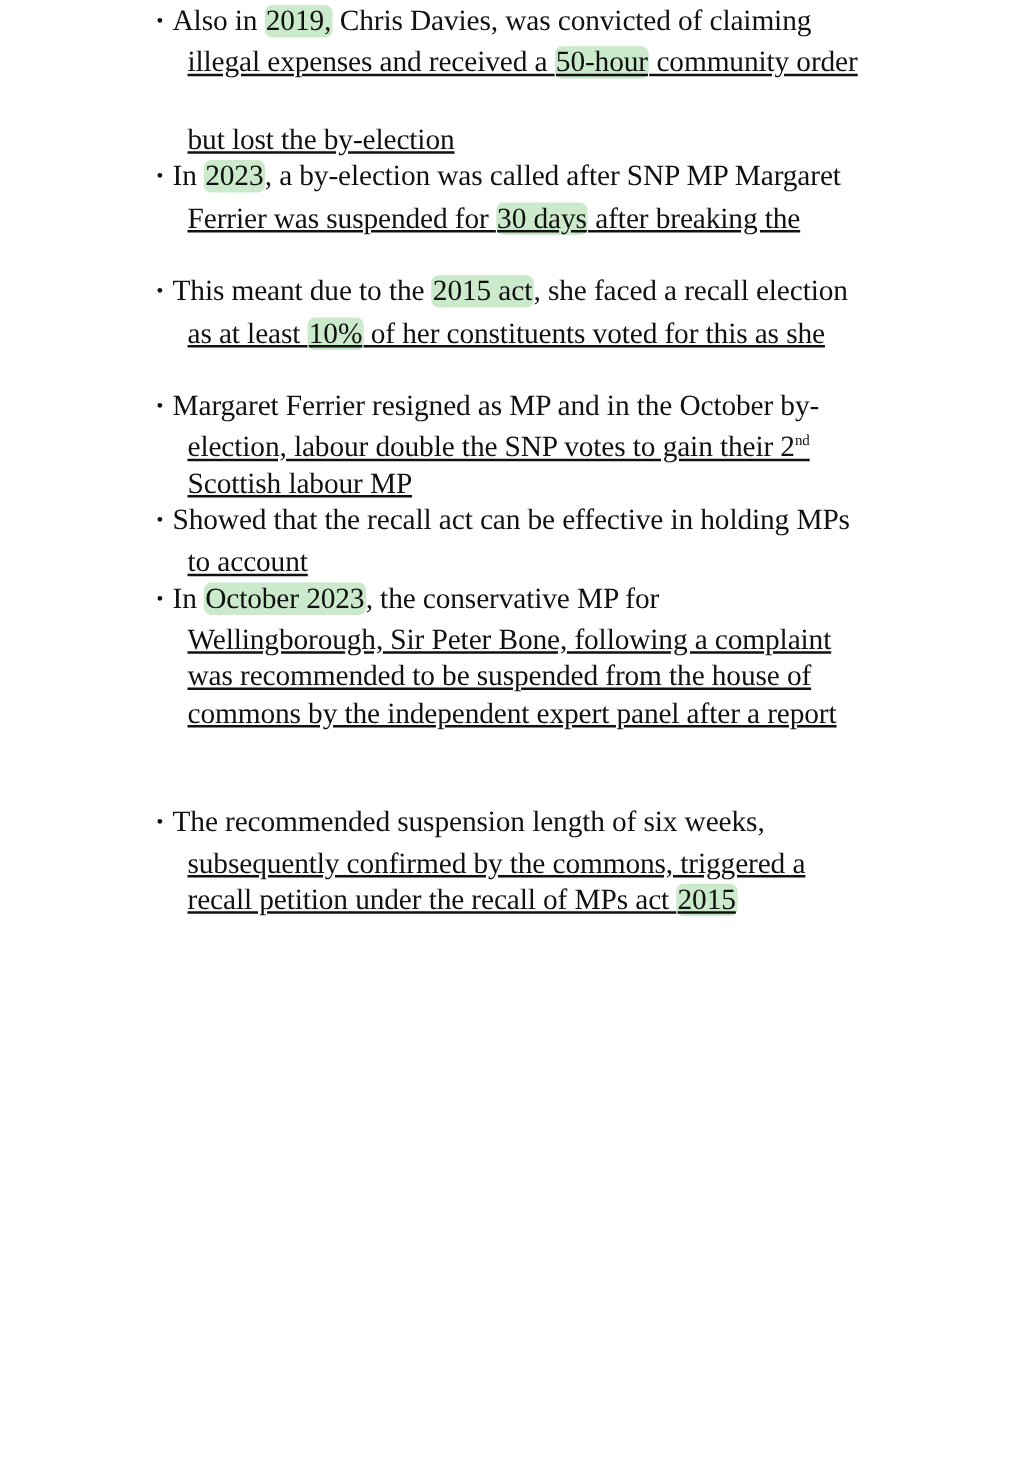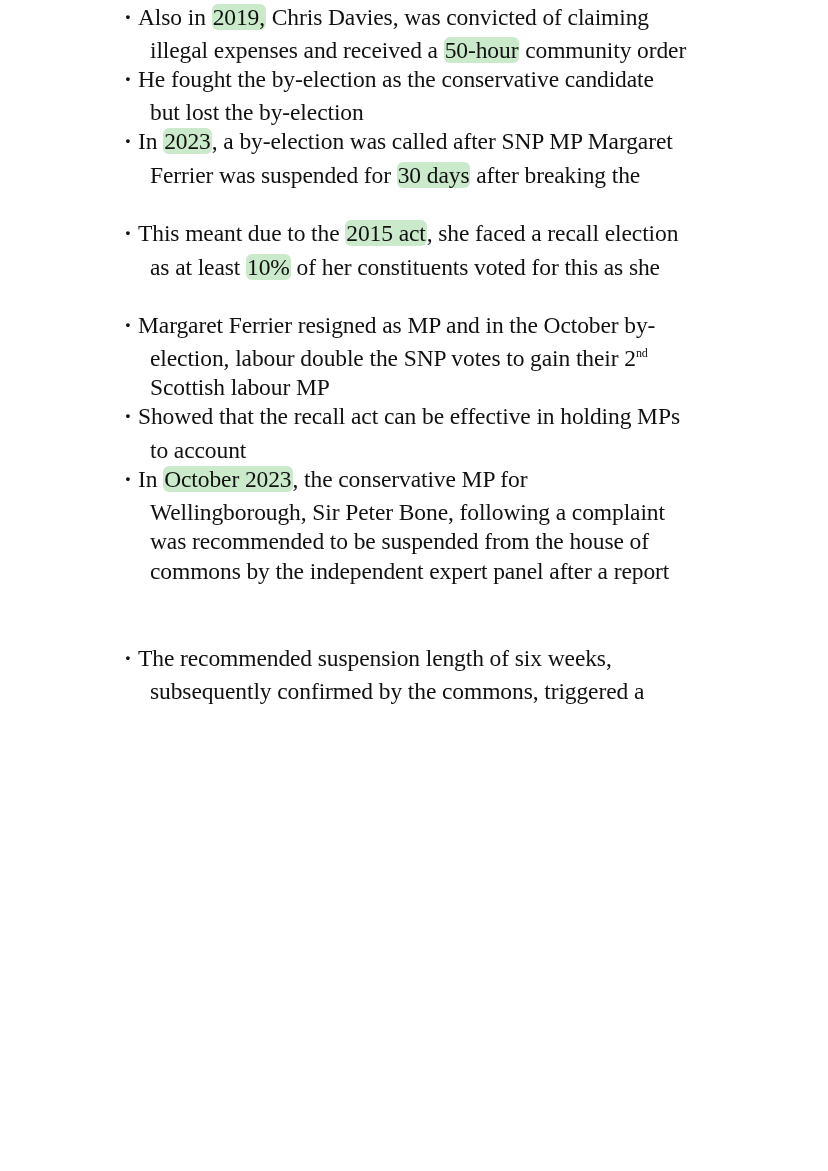--- a/index.html
+++ b/index.html
@@ -23,21 +23,21 @@
     }
     .line {
       position: absolute;
       white-space: nowrap;
       font-size: 23.5px;
       line-height: 30px;
       height: 30px;
       letter-spacing: -0.1px;
     }
     .bullet-line { left: 124px; }
-    .cont-line { left: 150px; }
+    .cont-line { left: 150px; text-decoration: underline; }
     .dot {
       display: inline-block;
       width: 14px;
       font-weight: bold;
     }
     .hl {
       background: rgba(160, 215, 160, 0.55);
       border-radius: 6px;
       padding: 0 1px;
     }
@@ -53,23 +53,20 @@
 
 <div class="page">
 
   <div class="line bullet-line" style="top:2px">
     <span class="dot">·</span><span>Also in </span><span class="hl">2019,</span><span> Chris Davies, was convicted of claiming</span>
   </div>
   <div class="line cont-line" style="top:35px">
     <span>illegal expenses and received a </span><span class="hl">50-hour</span><span> community order</span>
   </div>
 
-  <div class="line bullet-line" style="top:64px">
-    <span class="dot">·</span><span>He fought the by-election as the conservative candidate</span>
-  </div>
   <div class="line cont-line" style="top:97px">
     <span>but lost the by-election</span>
   </div>
 
   <div class="line bullet-line" style="top:126px">
     <span class="dot">·</span><span>In </span><span class="hl">2023</span><span>, a by-election was called after SNP MP Margaret</span>
   </div>
   <div class="line cont-line" style="top:160px">
     <span>Ferrier was suspended for </span><span class="hl">30 days</span><span> after breaking the</span>
   </div>
@@ -110,14 +107,17 @@
   <div class="line cont-line" style="top:556px">
     <span>commons by the independent expert panel after a report</span>
   </div>
 
   <div class="line bullet-line" style="top:643px">
     <span class="dot">·</span><span>The recommended suspension length of six weeks,</span>
   </div>
   <div class="line cont-line" style="top:676px">
     <span>subsequently confirmed by the commons, triggered a</span>
   </div>
+  <div class="line cont-line" style="top:705px">
+    <span>recall petition under the recall of MPs act </span><span class="hl">2015</span>
+  </div>
 
 </div>
 
 </body></html>

